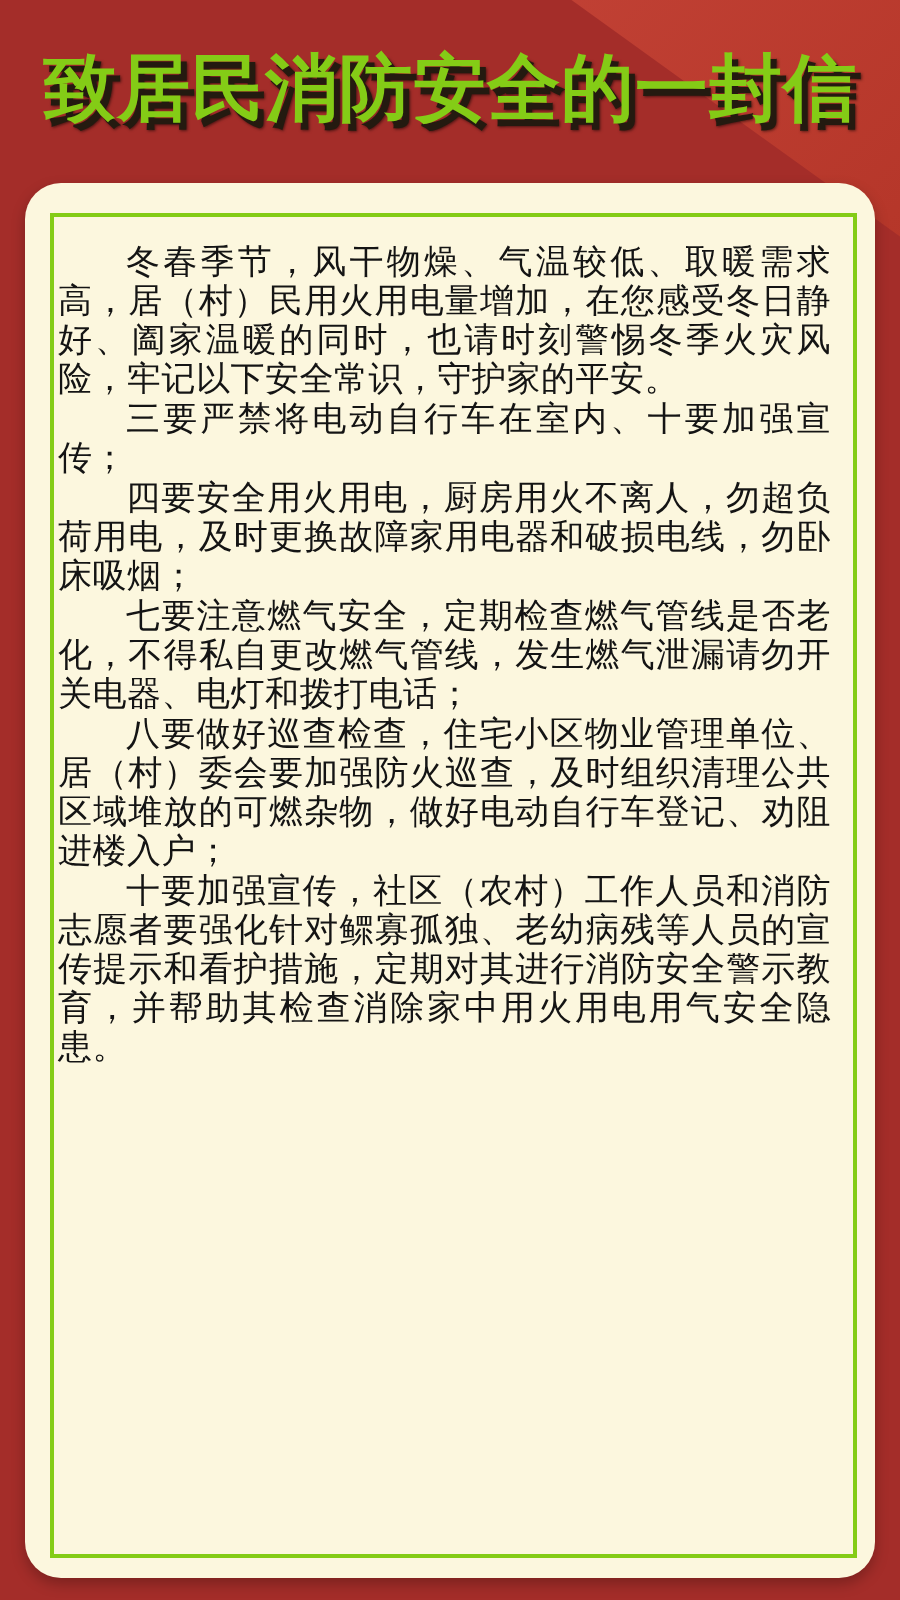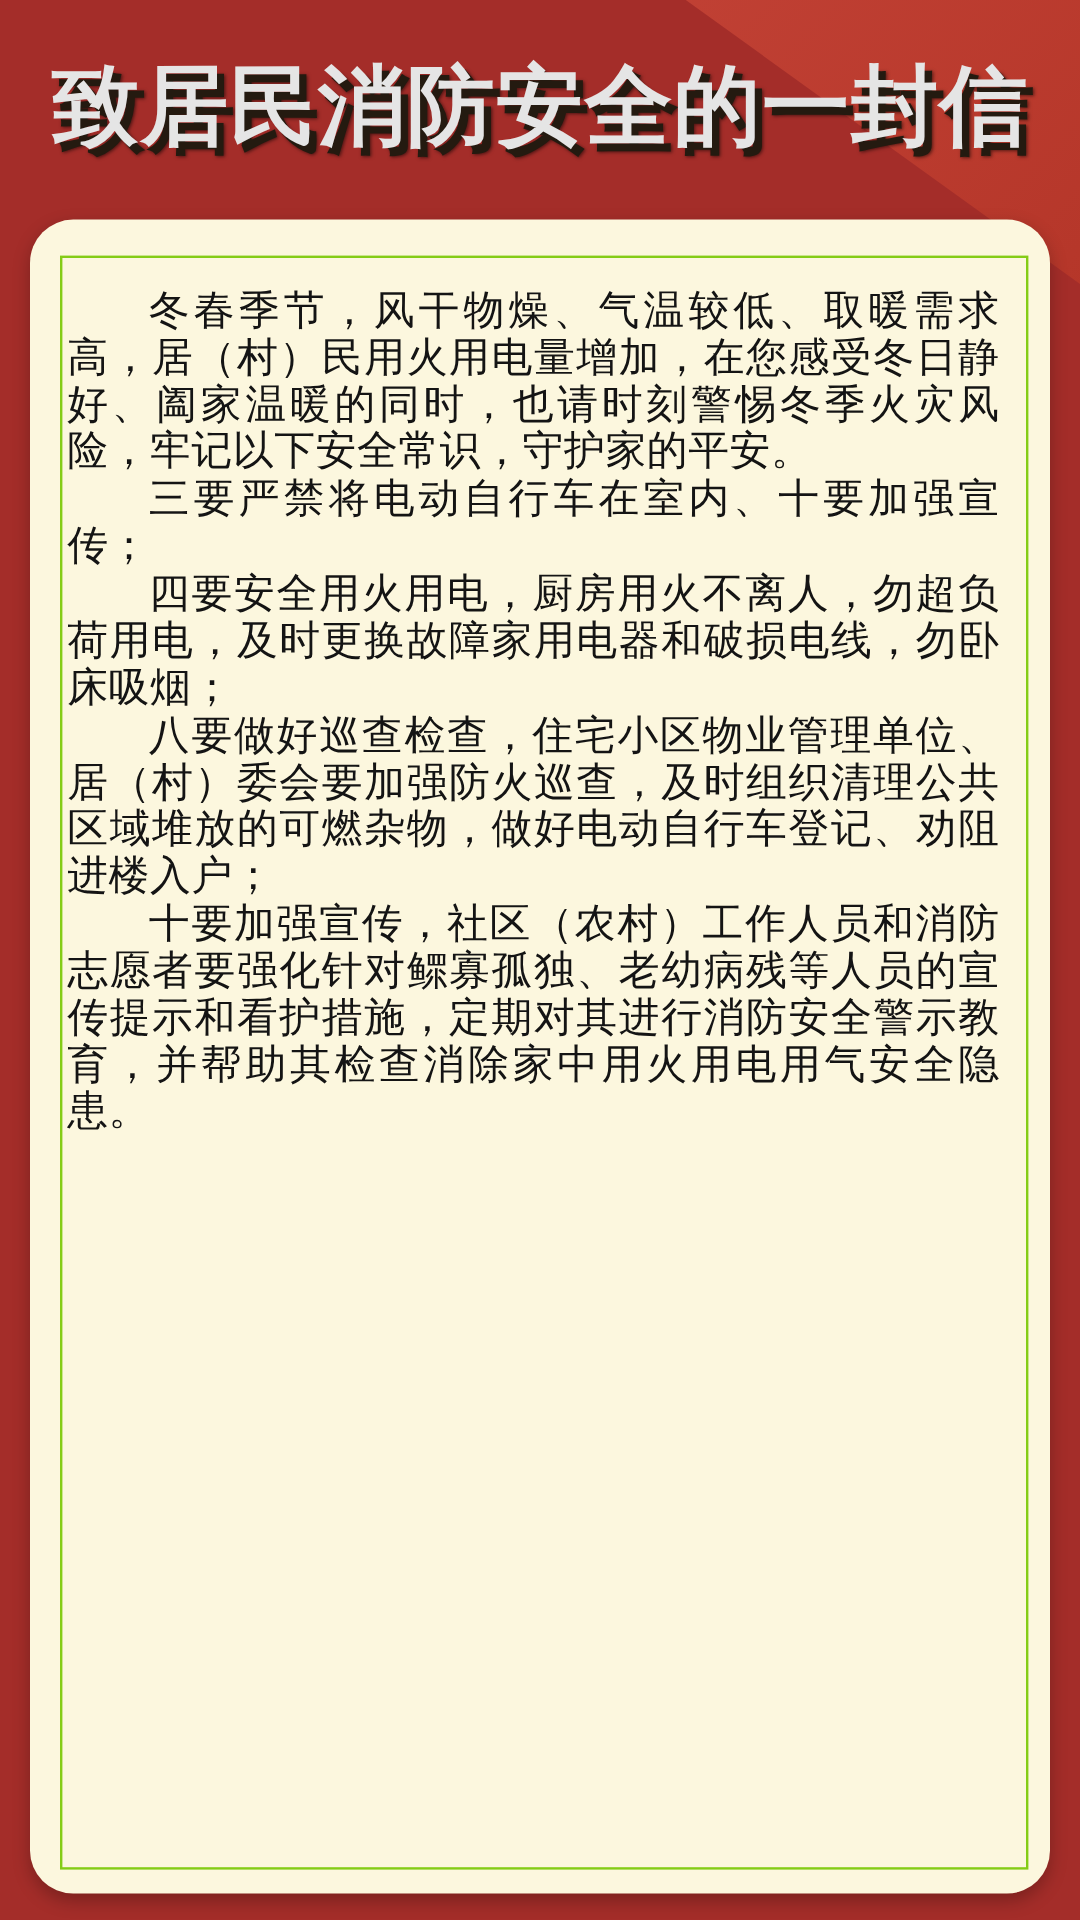--- a/index.html
+++ b/index.html
@@ -29,41 +29,41 @@
   .title {
     position: absolute;
     top: 40px;
     left: 0;
     width: 100%;
     margin: 0;
     text-align: center;
     font-size: 73px;
     font-weight: 900;
     letter-spacing: 1px;
-    color: #e5e5e5;
+    color: #84cc16;
     text-shadow: 6px 7px 0 #241a10, 7px 8px 3px rgba(0,0,0,0.55);
     white-space: nowrap;
   }
   .panel {
     position: absolute;
     left: 25px;
     top: 183px;
     width: 850px;
     height: 1395px;
     background: #fcf7de;
     border-radius: 36px;
     box-shadow: 0 6px 14px rgba(0,0,0,0.25);
   }
   .panel-border {
     position: absolute;
     left: 25px;
     right: 18px;
     top: 30px;
     bottom: 20px;
-    border: 2px solid #84cc16;
+    border: 4px solid #84cc16;
   }
   .content {
     position: absolute;
     left: 0; right: 0; top: 0; bottom: 0;
     padding: 24px 22px 8px 4px;
     overflow: hidden;
   }
   .content p {
     margin: 1px 0;
     font-size: 34px;
@@ -81,19 +81,20 @@
   <div class="flare"></div>
 
   <h1 class="title">致居民消防安全的一封信</h1>
 
   <div class="panel">
     <div class="panel-border">
       <div class="content">
         <p>冬春季节，风干物燥、气温较低、取暖需求高，居（村）民用火用电量增加，在您感受冬日静好、阖家温暖的同时，也请时刻警惕冬季火灾风险，牢记以下安全常识，守护家的平安。</p>
         <p>三要严禁将电动自行车在室内、十要加强宣传；</p>
         <p>四要安全用火用电，厨房用火不离人，勿超负荷用电，及时更换故障家用电器和破损电线，勿卧床吸烟；</p>
+        <p>七要注意燃气安全，定期检查燃气管线是否老化，不得私自更改燃气管线，发生燃气泄漏请勿开关电器、电灯和拨打电话；</p>
         <p>八要做好巡查检查，住宅小区物业管理单位、居（村）委会要加强防火巡查，及时组织清理公共区域堆放的可燃杂物，做好电动自行车登记、劝阻进楼入户；</p>
         <p>十要加强宣传，社区（农村）工作人员和消防志愿者要强化针对鳏寡孤独、老幼病残等人员的宣传提示和看护措施，定期对其进行消防安全警示教育，并帮助其检查消除家中用火用电用气安全隐患。</p>
 
       </div>
     </div>
   </div>
 </div>
 
 </body></html>

